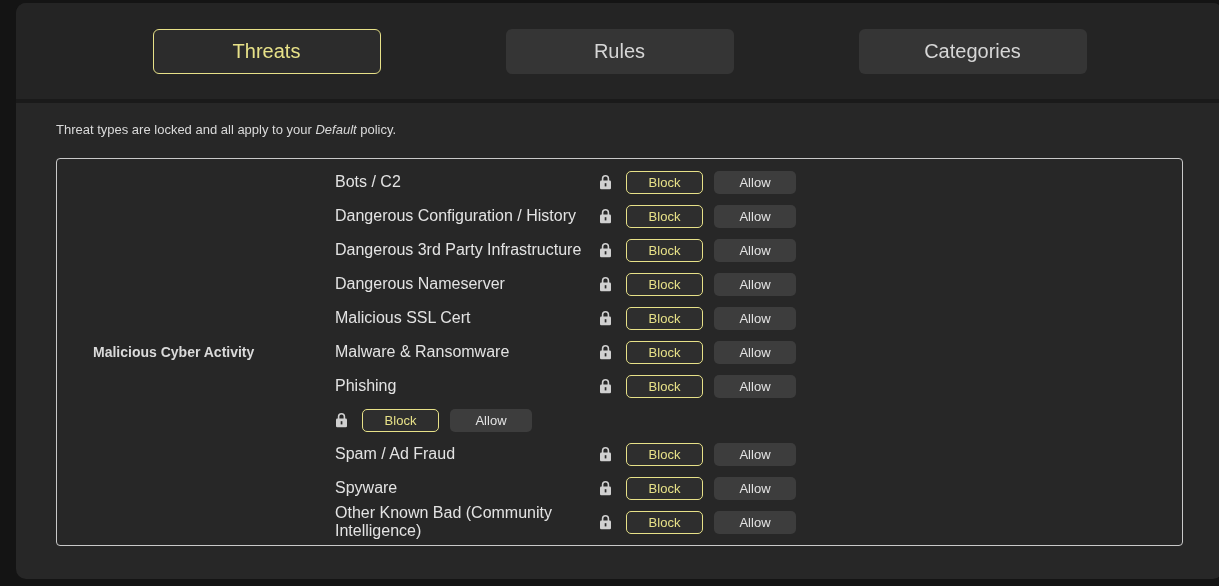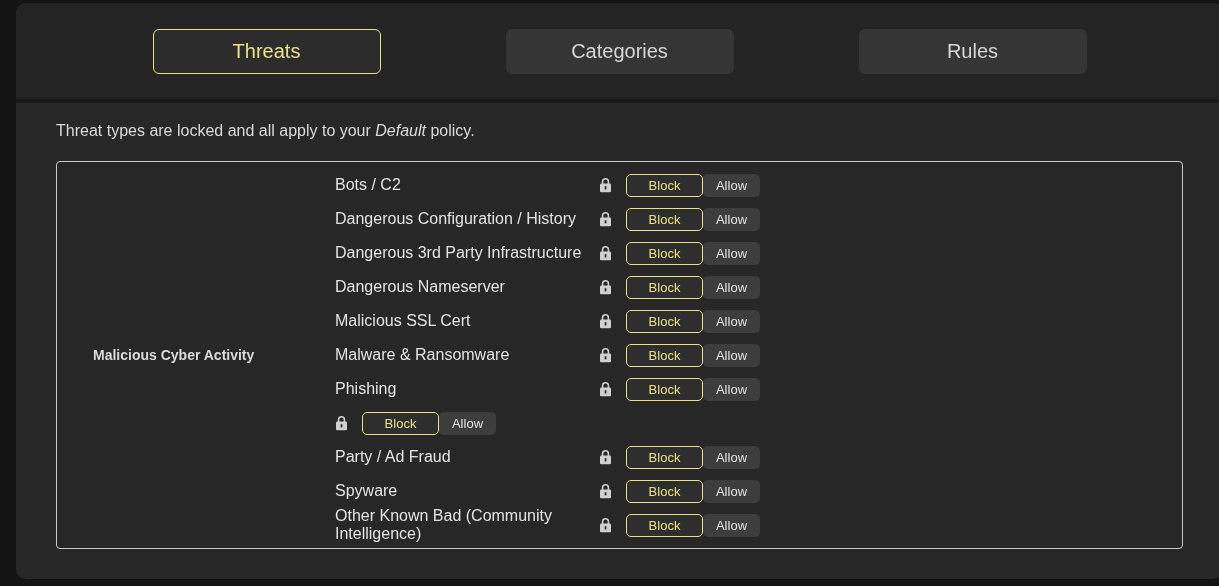--- a/index.html
+++ b/index.html
@@ -12,49 +12,49 @@
     height:100px; display:flex; align-items:center; justify-content:center;
     gap:125px; background:#242424; border-bottom:4px solid #1a1a1a;
   }
   .tab {
     width:228px; height:45px; display:flex; align-items:center; justify-content:center;
     font-size:20px; border-radius:6px; background:#353535; color:#d6d6d6;
     border:1px solid transparent; cursor:pointer; font-family:inherit;
   }
   .tab.active { background:#2c2c2c; border-color:#e7e188; color:#e7e188; }
   .content { padding:0 40px; }
-  .note { margin:19px 0 21px; font-size:16px; color:#dadada; white-space:pre-wrap; }
+  .note { margin:19px 0 21px; font-size:13px; color:#dadada; white-space:pre-wrap; }
   .note .policy { font-style:italic; }
   .panel {
     border:1px solid #c9c9c9; border-radius:4px; display:flex; padding:6px 0;
     background:#272727;
   }
   .group-col { width:278px; padding-left:36px; display:flex; align-items:center; }
   .group-label { font-size:14px; font-weight:bold; color:#dadada; }
   .rows { flex:1; }
   .row { height:34px; display:flex; align-items:center; }
   .threat-label { width:264px; font-size:16px; color:#e3e3e3; }
   .lock { width:13px; height:16px; display:flex; align-items:center; }
   .btn {
     height:23px; border-radius:5px; font-size:13px; display:flex;
     align-items:center; justify-content:center; cursor:pointer; font-family:inherit;
   }
   .btn-block { width:77px; margin-left:14px; background:#2e2e2e; border:1px solid #e7e188; color:#e7e188; }
-  .btn-allow { width:57px; margin-left:0; background:#3d3d3d; border:none; color:#e3e3e3; }
+  .btn-allow { width:82px; margin-left:11px; background:#3d3d3d; border:none; color:#e3e3e3; }
 </style>
 </head>
 <body>
 
 <div class="window">
 
   <div class="tabbar">
 
   <button class="tab active">Threats</button>
+      <button class="tab">Rules</button>
       <button class="tab">Categories</button>
-      <button class="tab">Rules</button>
     </div>
 
   <div class="content">
     <p class="note"><span>Threat types are locked and all apply to your </span><span class="policy">Default</span><span> policy.</span></p>
 
     <div class="panel">
       <div class="group-col">
         <span class="group-label">Malicious Cyber Activity</span>
       </div>
       <div class="rows">
@@ -148,21 +148,21 @@
               <svg width="13" height="16" viewBox="0 0 13 16">
                 <path d="M3.6 7 V4.6 a2.9 2.9 0 0 1 5.8 0 V7" fill="none" stroke="#d0d0d0" stroke-width="1.6"></path>
                 <rect x="1" y="6.6" width="11" height="8.6" rx="1.3" fill="#d0d0d0"></rect>
                 <rect x="5.7" y="9.2" width="1.7" height="3.2" fill="#2a2a2a"></rect>
               </svg>
             </span>
             <button class="btn btn-block">Block</button>
             <button class="btn btn-allow">Allow</button>
           </div>
           <div class="row">
-            <span class="threat-label">Party / Ad Fraud</span>
+            <span class="threat-label">Spam / Ad Fraud</span>
             <span class="lock">
               <svg width="13" height="16" viewBox="0 0 13 16">
                 <path d="M3.6 7 V4.6 a2.9 2.9 0 0 1 5.8 0 V7" fill="none" stroke="#d0d0d0" stroke-width="1.6"></path>
                 <rect x="1" y="6.6" width="11" height="8.6" rx="1.3" fill="#d0d0d0"></rect>
                 <rect x="5.7" y="9.2" width="1.7" height="3.2" fill="#2a2a2a"></rect>
               </svg>
             </span>
             <button class="btn btn-block">Block</button>
             <button class="btn btn-allow">Allow</button>
           </div>

